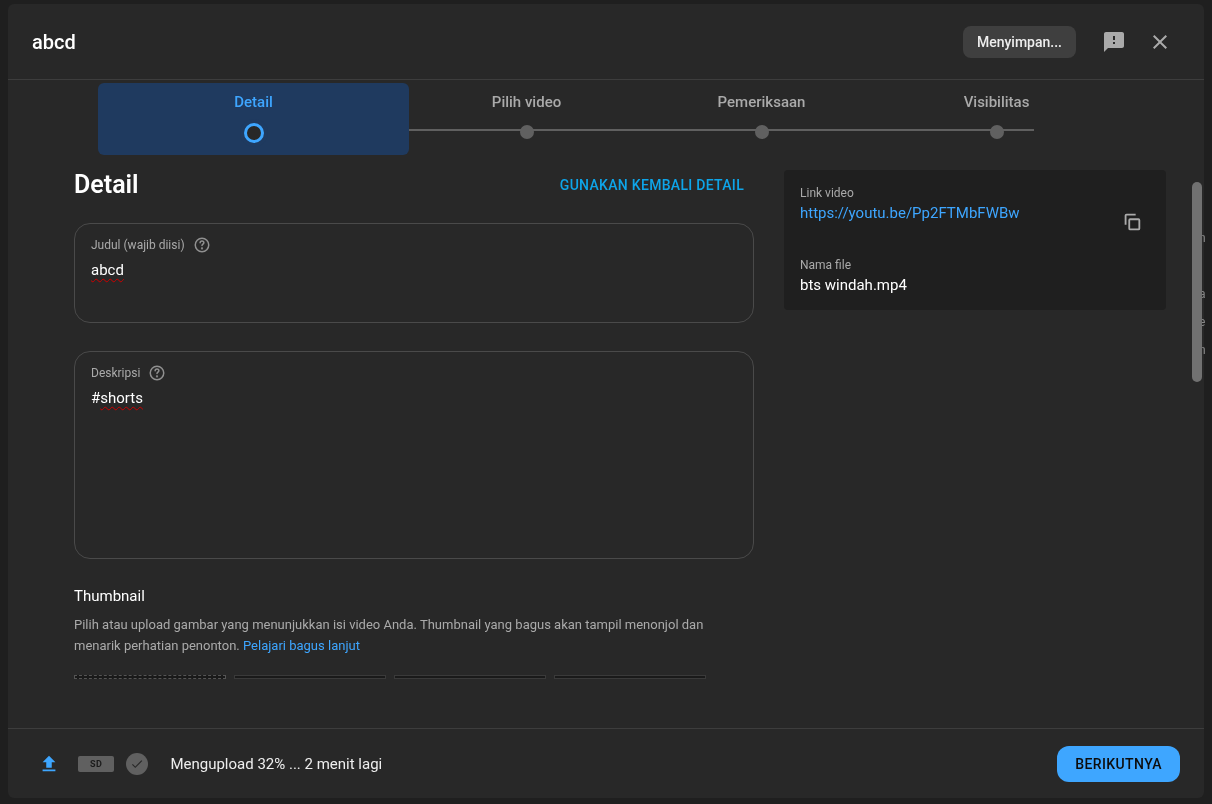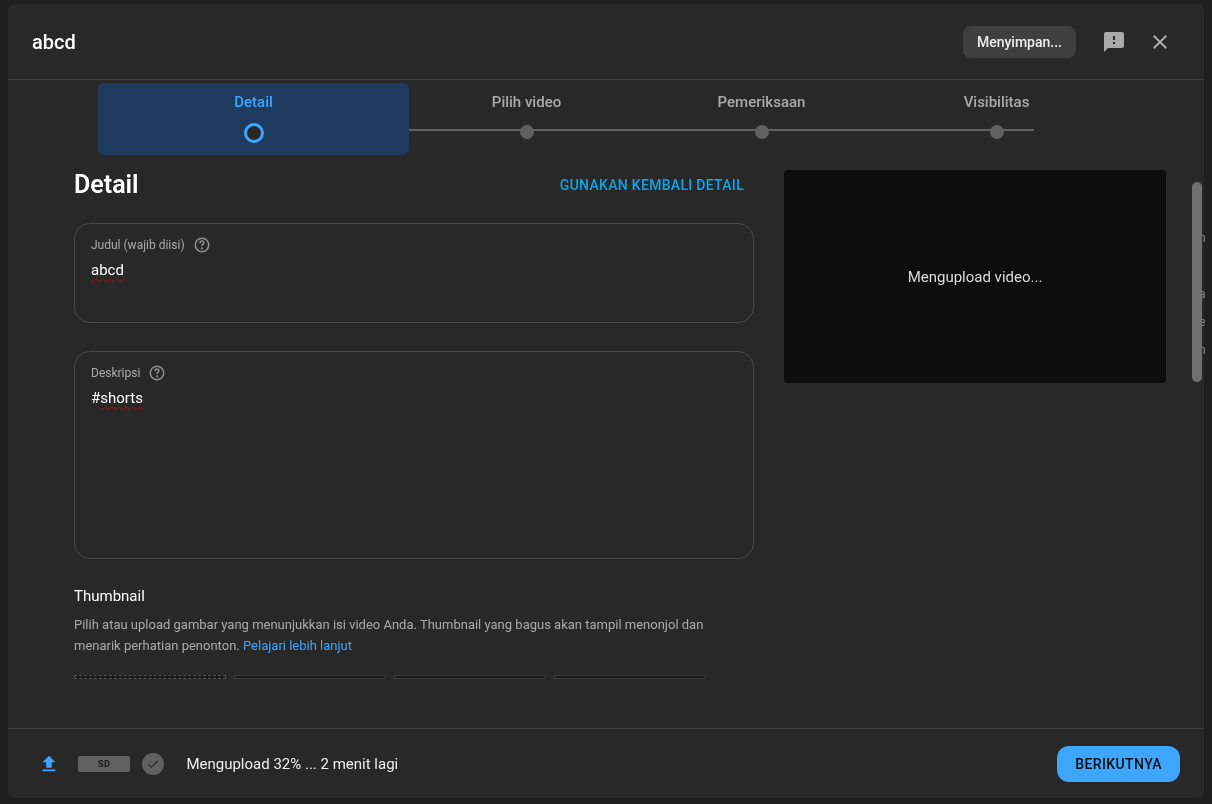--- a/index.html
+++ b/index.html
@@ -261,21 +261,21 @@
       width: 34px; height: 34px;
       display: flex; align-items: center; justify-content: center;
       color: #3ea6ff;
       margin-right: 4px;
     }
     .sd-badge {
       background: #606060;
       color: #1b1b1b;
       font-size: 9px;
       font-weight: 700;
-      padding: 3px 20px;
+      padding: 3px 12px;
       border-radius: 2px;
       margin: 0 8px;
       letter-spacing: 0.5px;
     }
     .check-icon {
       width: 22px; height: 22px;
       background: #606060;
       border-radius: 50%;
       display: flex; align-items: center; justify-content: center;
       margin: 0 8px 0 4px;
@@ -394,34 +394,45 @@
               <circle cx="12" cy="12" r="9"></circle>
               <path d="M9.5 9a2.5 2.5 0 0 1 5 0c0 1.5-2.5 2-2.5 3.5" stroke-linecap="round"></path>
               <circle cx="12" cy="16.5" r="0.5" fill="currentColor"></circle>
             </svg>
         </div>
         <div class="field-value">#<span class="spell">shorts</span></div>
       </div>
 
       <div class="thumb-title">Thumbnail</div>
       <div class="thumb-desc">
-        <span>Pilih atau upload gambar yang menunjukkan isi video Anda. Thumbnail yang bagus akan tampil menonjol dan menarik perhatian penonton. </span><span class="link">Pelajari lebih lanjut</span>
+        <span>Pilih atau upload gambar yang menunjukkan isi video Anda. Thumbnail yang bagus akan tampil menonjol dan menarik perhatian penonton. </span><span class="link">Pelajari bagus lanjut</span>
       </div>
       <div class="thumb-strip">
         <div class="thumb-item"></div>
         <div class="thumb-item solid"></div>
         <div class="thumb-item solid"></div>
         <div class="thumb-item solid"></div>
       </div>
     </div>
 
     <div class="side-col">
       <div class="video-box">
-        <div class="video-preview">
-          <span>Mengupload video...</span>
+        <div class="video-meta">
+          <div class="meta-label">Link video</div>
+          <div class="meta-value-row">
+            <span class="video-link">https://youtu.be/Pp2FTMbFWBw</span>
+            <div class="copy-btn">
+              <svg width="22" height="22" viewBox="0 0 24 24" fill="none" stroke="currentColor" stroke-width="2">
+                  <rect x="9" y="9" width="11" height="11" rx="1"></rect>
+                  <path d="M5 15V5a1 1 0 0 1 1-1h10"></path>
+                </svg>
+            </div>
+          </div>
+          <div class="meta-label">Nama file</div>
+          <div class="meta-value">bts windah.mp4</div>
         </div>
       </div>
     </div>
   </div>
 
   <div class="footer">
     <div class="footer-icon">
       <svg width="22" height="22" viewBox="0 0 24 24" fill="currentColor">
           <path d="M9 16h6v-6h4l-7-7-7 7h4v6zm-4 2h14v2H5v-2z"></path>
         </svg>

